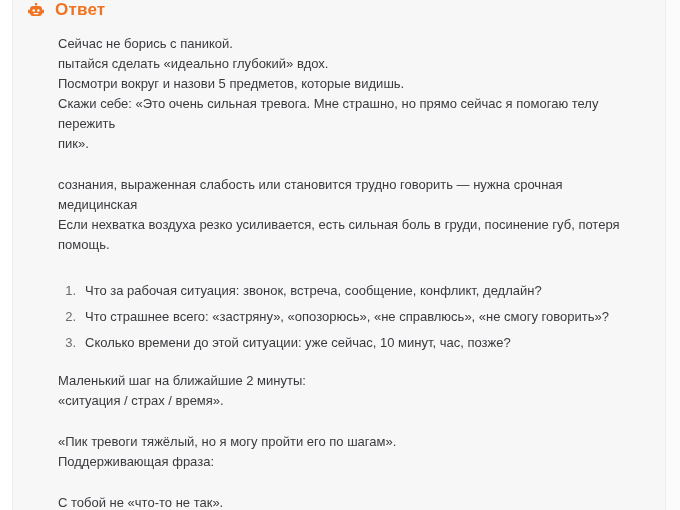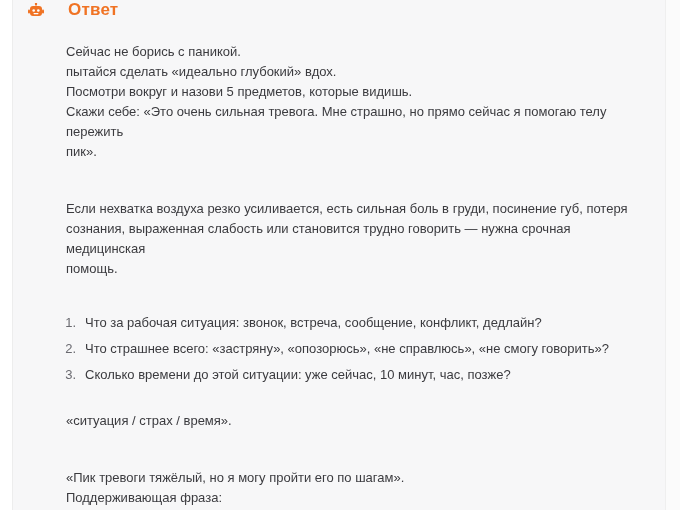--- a/index.html
+++ b/index.html
@@ -36,42 +36,42 @@
       width: 15px; height: 510px;
       background: #fbfbfb;
       border-left: 1px solid #efefef;
     }
     .answer-header {
       position: absolute;
       left: 28px; top: 0;
       height: 20px;
       display: flex;
       align-items: center;
-      gap: 24px;
+      gap: 11px;
     }
     .robot-icon {
       width: 16px; height: 14px;
       display: inline-block;
     }
     .answer-title {
       color: #f07324;
       font-size: 17px;
       font-weight: bold;
       letter-spacing: 0.2px;
       line-height: 18px;
     }
     .content {
       position: absolute;
       left: 54px; top: 30px;
       width: 590px;
       color: #3b3b3f;
       font-size: 13px;
       line-height: 20px;
     }
-    .para { margin: 12px; }
+    .para { margin: 4px; }
     .para .line { display: block; }
     .gap { height: 13px; }
     .list {
       margin: 9px 0 0 0;
       padding: 0;
       list-style: none;
     }
     .list-item {
       display: flex;
       margin-bottom: 6px;
@@ -112,41 +112,42 @@
   <div class="content">
     <p class="para">
       <span class="line">Сейчас не борись с паникой.</span>
       <span class="line">пытайся сделать «идеально глубокий» вдох.</span>
       <span class="line">Посмотри вокруг и назови 5 предметов, которые видишь.</span>
       <span class="line">Скажи себе: «Это очень сильная тревога. Мне страшно, но прямо сейчас я помогаю телу пережить</span>
       <span class="line">пик».</span>
     </p>
     <div class="gap"></div>
     <p class="para">
+      <span class="line">сознания, выраженная слабость или становится трудно говорить — нужна срочная медицинская</span>
       <span class="line">Если нехватка воздуха резко усиливается, есть сильная боль в груди, посинение губ, потеря</span>
-      <span class="line">сознания, выраженная слабость или становится трудно говорить — нужна срочная медицинская</span>
       <span class="line">помощь.</span>
     </p>
     <div class="gap"></div>
     <ol class="list">
       <li class="list-item">
         <span class="list-num">1.</span>
         <span>Что за рабочая ситуация: звонок, встреча, сообщение, конфликт, дедлайн?</span>
       </li>
       <li class="list-item">
         <span class="list-num">2.</span>
         <span>Что страшнее всего: «застряну», «опозорюсь», «не справлюсь», «не смогу говорить»?</span>
       </li>
       <li class="list-item">
         <span class="list-num">3.</span>
         <span>Сколько времени до этой ситуации: уже сейчас, 10 минут, час, позже?</span>
       </li>
     </ol>
     <div class="gap" style="height:8px"></div>
     <p class="para">
+      <span class="line">Маленький шаг на ближайшие 2 минуты:</span>
       <span class="line">«ситуация / страх / время».</span>
     </p>
     <div class="gap"></div>
     <p class="para">
       <span class="line">«Пик тревоги тяжёлый, но я могу пройти его по шагам».</span>
       <span class="line">Поддерживающая фраза:</span>
     </p>
     <div class="gap"></div>
     <p class="para">
       <span class="line">С тобой не «что-то не так».</span>

